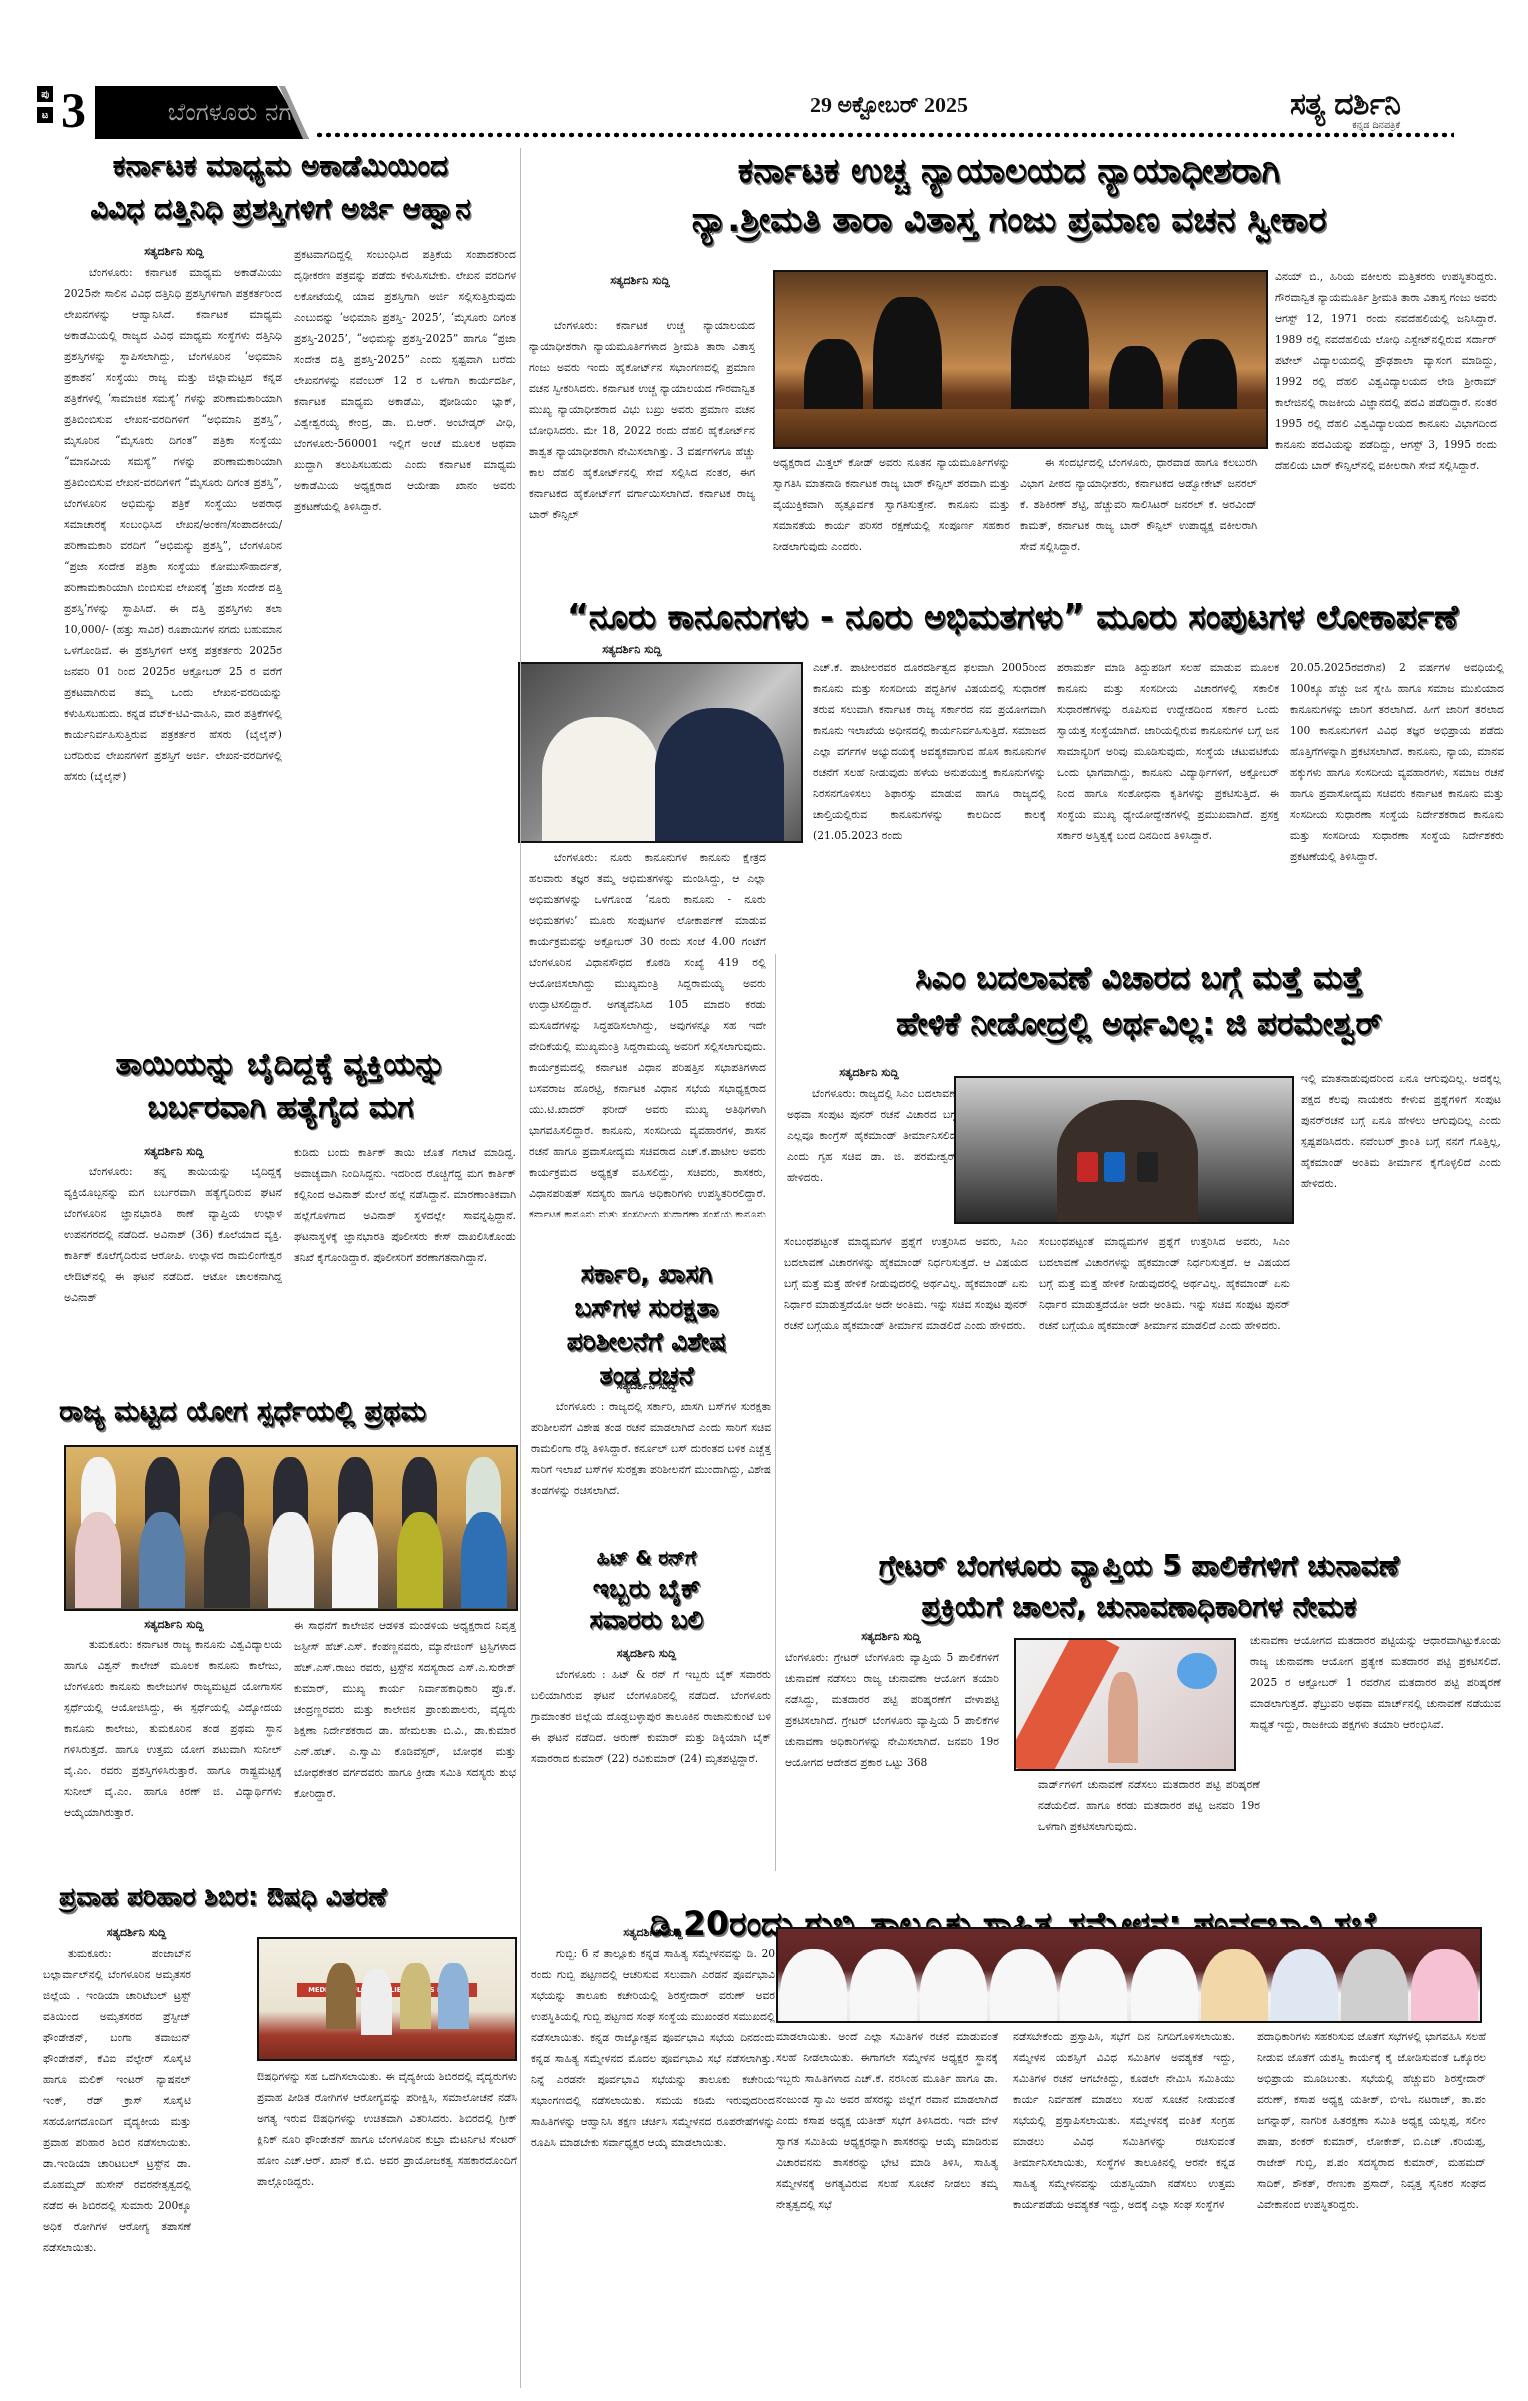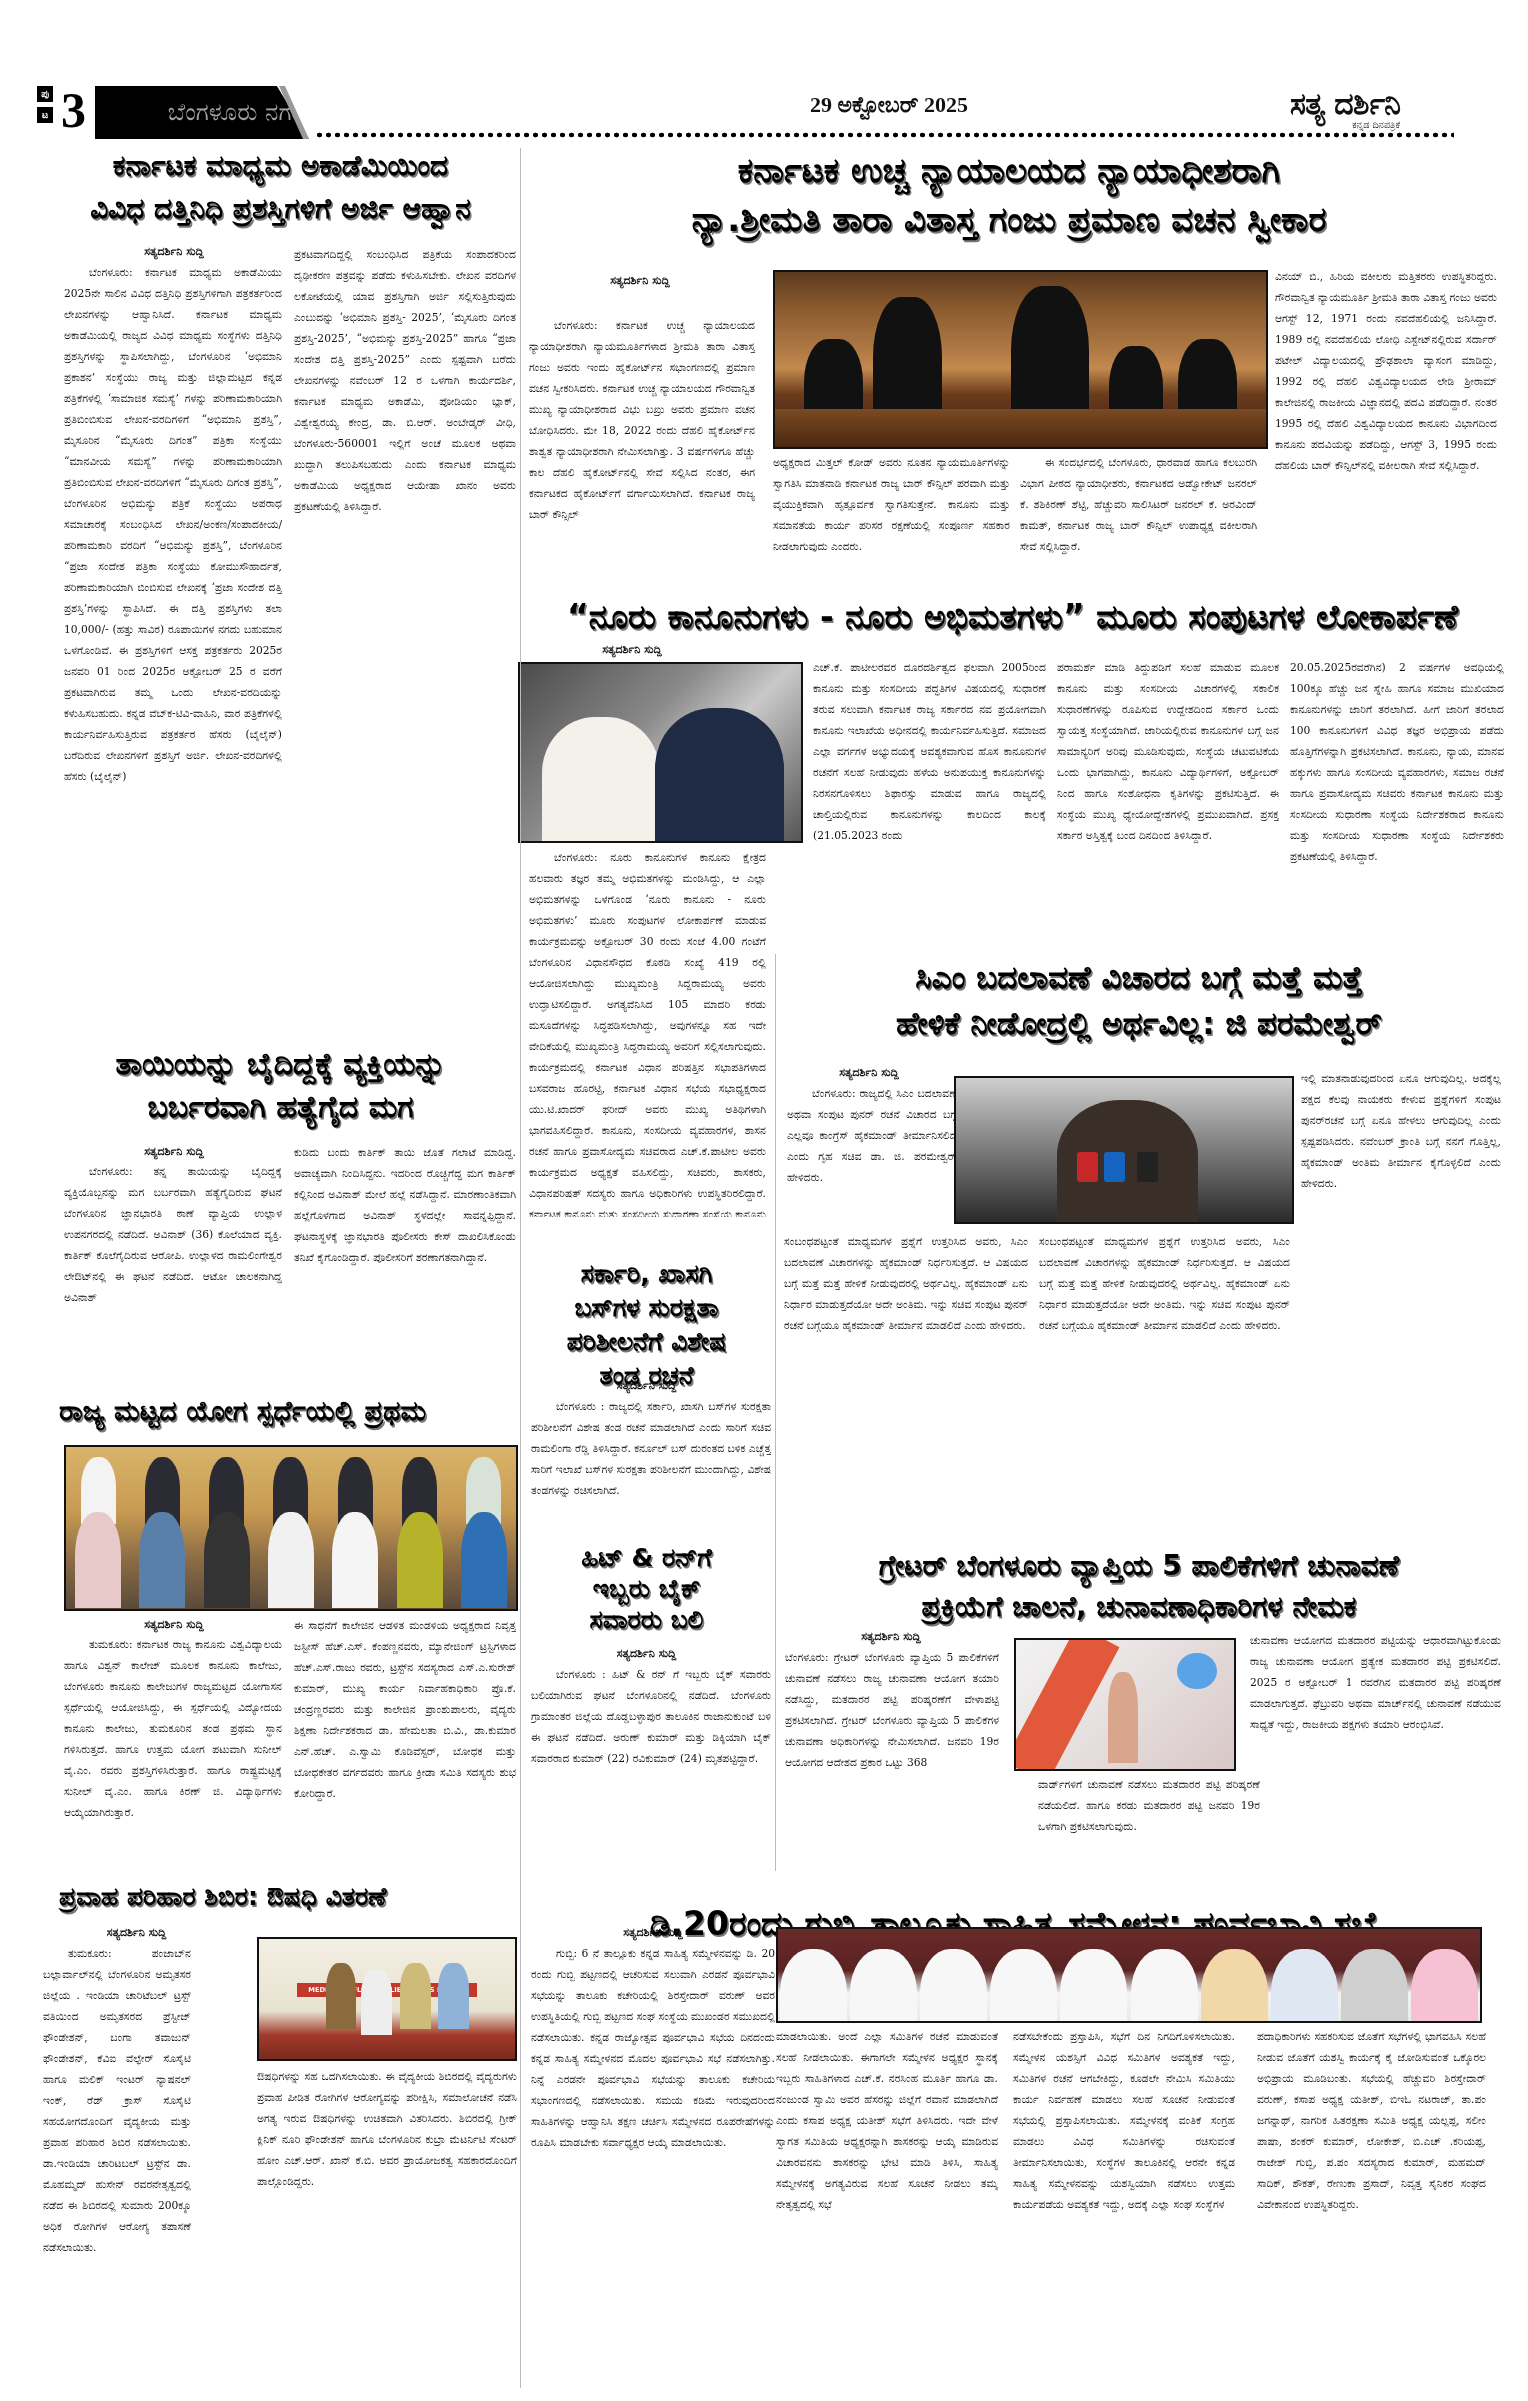--- a/index.html
+++ b/index.html
@@ -169,21 +169,21 @@
   <div class="hl" style="font-size:25px; line-height:34px;">ಬಸ್‌ಗಳ ಸುರಕ್ಷತಾ</div>
   <div class="hl" style="font-size:25px; line-height:34px;">ಪರಿಶೀಲನೆಗೆ ವಿಶೇಷ</div>
   <div class="hl" style="font-size:25px; line-height:34px;">ತಂಡ ರಚನೆ</div>
 </div>
 <div class="abs byline" style="left:521px; top:1379px; width:251px;">ಸತ್ಯದರ್ಶಿನಿ ಸುದ್ದಿ</div>
 <div class="abs body-text" style="left:531px; top:1396px; width:240px; height:140px; overflow:hidden;">
   <p>ಬೆಂಗಳೂರು : ರಾಜ್ಯದಲ್ಲಿ ಸರ್ಕಾರಿ, ಖಾಸಗಿ ಬಸ್‌ಗಳ ಸುರಕ್ಷತಾ ಪರಿಶೀಲನೆಗೆ ವಿಶೇಷ ತಂಡ ರಚನೆ ಮಾಡಲಾಗಿದೆ ಎಂದು ಸಾರಿಗೆ ಸಚಿವ ರಾಮಲಿಂಗಾ ರೆಡ್ಡಿ ತಿಳಿಸಿದ್ದಾರೆ. ಕರ್ನೂಲ್ ಬಸ್ ದುರಂತದ ಬಳಿಕ ಎಚ್ಚೆತ್ತ ಸಾರಿಗೆ ಇಲಾಖೆ ಬಸ್‌ಗಳ ಸುರಕ್ಷತಾ ಪರಿಶೀಲನೆಗೆ ಮುಂದಾಗಿದ್ದು, ವಿಶೇಷ ತಂಡಗಳನ್ನು ರಚಿಸಲಾಗಿದೆ.</p>
 </div>
 
 <div class="abs" style="left:521px; top:1542px; width:251px;">
-  <div class="hl" style="font-size:25px; line-height:31px;">ಹಿಟ್ &amp; ರನ್‌ಗೆ</div>
+  <div class="hl" style="font-size:19px; line-height:31px;">ಹಿಟ್ &amp; ರನ್‌ಗೆ</div>
   <div class="hl" style="font-size:25px; line-height:31px;">ಇಬ್ಬರು ಬೈಕ್</div>
   <div class="hl" style="font-size:25px; line-height:31px;">ಸವಾರರು ಬಲಿ</div>
 </div>
 <div class="abs byline" style="left:521px; top:1647px; width:251px;">ಸತ್ಯದರ್ಶಿನಿ ಸುದ್ದಿ</div>
 <div class="abs body-text" style="left:531px; top:1664px; width:240px; height:211px; overflow:hidden;">
   <p>ಬೆಂಗಳೂರು : ಹಿಟ್ &amp; ರನ್ ಗೆ ಇಬ್ಬರು ಬೈಕ್ ಸವಾರರು ಬಲಿಯಾಗಿರುವ ಘಟನೆ ಬೆಂಗಳೂರಿನಲ್ಲಿ ನಡೆದಿದೆ. ಬೆಂಗಳೂರು ಗ್ರಾಮಾಂತರ ಜಿಲ್ಲೆಯ ದೊಡ್ಡಬಳ್ಳಾಪುರ ತಾಲೂಕಿನ ರಾಜಾನುಕುಂಟೆ ಬಳಿ ಈ ಘಟನೆ ನಡೆದಿದೆ. ಅರುಣ್ ಕುಮಾರ್ ಮತ್ತು ಡಿಕ್ಕಿಯಾಗಿ ಬೈಕ್ ಸವಾರರಾದ ಕುಮಾರ್ (22) ರವಿಕುಮಾರ್ (24) ಮೃತಪಟ್ಟಿದ್ದಾರೆ.</p>
 </div>
 
 <div class="abs" style="left:784px; top:954px; width:710px;">
   <div class="hl" style="font-size:31px; line-height:46px;">ಸಿಎಂ ಬದಲಾವಣೆ ವಿಚಾರದ ಬಗ್ಗೆ ಮತ್ತೆ ಮತ್ತೆ</div>

